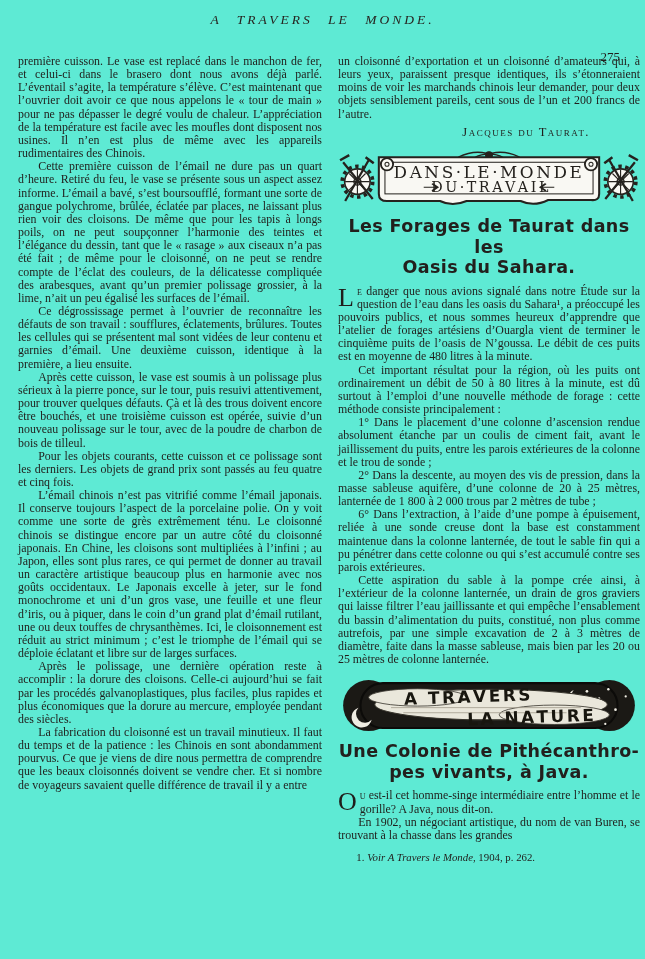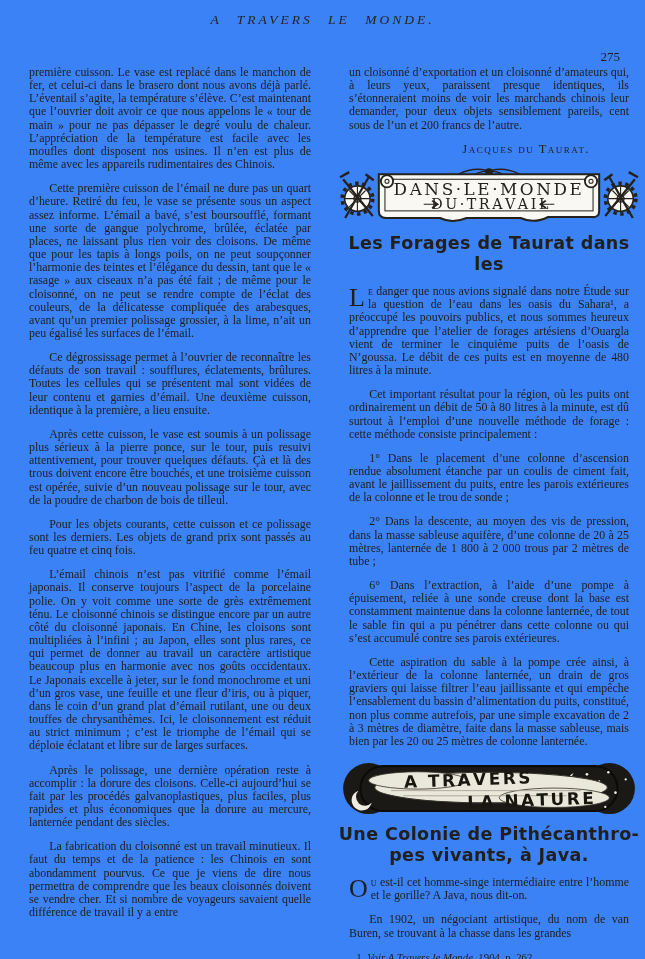--- a/index.html
+++ b/index.html
@@ -1,33 +1,33 @@
 <!DOCTYPE html>
 <html lang="fr"><head>
 <meta charset="utf-8">
 <style>
   html,body { margin:0; padding:0; background:#f9f8f3; }
   .page {
     position:relative; width:645px; height:959px; overflow:hidden;
-    background:#3b82f6; color:#201e1b;
+    background:#5eead4; color:#201e1b;
     font-family:"Liberation Serif", serif;
   }
   .journal-title {
     position:absolute; top:12px; left:0; width:100%;
     text-align:center; font-style:italic; font-size:13.5px;
     letter-spacing:3px; word-spacing:9px; color:#26231f;
   }
   .page-number { position:absolute; top:13px; right:25px; font-size:13px;margin-top:36px; }
   .col {
     position:absolute; top:55px; font-size:11.9px; line-height:13.15px;
     text-align:justify; text-justify:inter-word;
   }
   .col-left  { left:18px;  width:304px; }
   .col-right { left:338px; width:302px; }
-  .par { margin:11px; text-indent:1.7em; }
+  .par { margin:0; text-indent:1.7em; }
   .noindent { text-indent:0; }
   .dropcap {
     float:left; font-size:26px; line-height:23px; padding:1px 3px 0 0;
     font-weight:400;
   }
   .sc { font-variant:small-caps; }
   .signature {
     text-align:right; padding-right:50px; margin:5px 0 2px;
     font-variant:small-caps; letter-spacing:1.5px; font-size:12.5px;
   }
@@ -50,21 +50,21 @@
   <div class="journal-title">A TRAVERS LE MONDE.</div>
   <div class="page-number">275</div>
 
   <section class="col col-left">
     <p class="par noindent">première cuisson. Le vase est replacé dans le manchon de fer, et celui-ci dans le brasero dont nous avons déjà parlé. L’éventail s’agite, la température s’élève. C’est maintenant que l’ouvrier doit avoir ce que nous appelons le « tour de main » pour ne pas dépasser le degré voulu de chaleur. L’appréciation de la température est facile avec les moufles dont disposent nos usines. Il n’en est plus de même avec les appareils rudimentaires des Chinois.</p>
     <p class="par">Cette première cuisson de l’émail ne dure pas un quart d’heure. Retiré du feu, le vase se présente sous un aspect assez informe. L’émail a bavé, s’est boursoufflé, formant une sorte de gangue polychrome, brûlée, éclatée par places, ne laissant plus rien voir des cloisons. De même que pour les tapis à longs poils, on ne peut soupçonner l’harmonie des teintes et l’élégance du dessin, tant que le « rasage » aux ciseaux n’a pas été fait ; de même pour le cloisonné, on ne peut se rendre compte de l’éclat des couleurs, de la délicatesse compliquée des arabesques, avant qu’un premier polissage grossier, à la lime, n’ait un peu égalisé les surfaces de l’émail.</p>
     <p class="par">Ce dégrossissage permet à l’ouvrier de reconnaître les défauts de son travail : soufflures, éclatements, brûlures. Toutes les cellules qui se présentent mal sont vidées de leur contenu et garnies d’émail. Une deuxième cuisson, identique à la première, a lieu ensuite.</p>
     <p class="par">Après cette cuisson, le vase est soumis à un polissage plus sérieux à la pierre ponce, sur le tour, puis resuivi attentivement, pour trouver quelques défauts. Çà et là des trous doivent encore être bouchés, et une troisième cuisson est opérée, suivie d’un nouveau polissage sur le tour, avec de la poudre de charbon de bois de tilleul.</p>
     <p class="par">Pour les objets courants, cette cuisson et ce polissage sont les derniers. Les objets de grand prix sont passés au feu quatre et cinq fois.</p>
     <p class="par">L’émail chinois n’est pas vitrifié comme l’émail japonais. Il conserve toujours l’aspect de la porcelaine polie. On y voit comme une sorte de grès extrêmement ténu. Le cloisonné chinois se distingue encore par un autre côté du cloisonné japonais. En Chine, les cloisons sont multipliées à l’infini ; au Japon, elles sont plus rares, ce qui permet de donner au travail un caractère artistique beaucoup plus en harmonie avec nos goûts occidentaux. Le Japonais excelle à jeter, sur le fond monochrome et uni d’un gros vase, une feuille et une fleur d’iris, ou à piquer, dans le coin d’un grand plat d’émail rutilant, une ou deux touffes de chrysanthèmes. Ici, le cloisonnement est réduit au strict minimum ; c’est le triomphe de l’émail qui se déploie éclatant et libre sur de larges surfaces.</p>
-    <p class="par">Après le polissage, une dernière opération reste à accomplir : la dorure des cloisons. Celle-ci aujourd’hui se fait par les procédés galvanoplastiques, plus faciles, plus rapides et plus économiques que la dorure au mercure, lanternée pendant des siècles.</p>
+    <p class="par">Après le polissage, une dernière opération reste à accomplir : la dorure des cloisons. Celle-ci aujourd’hui se fait par les procédés galvanoplastiques, plus faciles, plus rapides et plus économiques que la dorure au mercure, employée pendant des siècles.</p>
     <p class="par">La fabrication du cloisonné est un travail minutieux. Il faut du temps et de la patience : les Chinois en sont abondamment pourvus. Ce que je viens de dire nous permettra de comprendre que les beaux cloisonnés doivent se vendre cher. Et si nombre de voyageurs savaient quelle différence de travail il y a entre</p>
   </section>
 
   <section class="col col-right">
 
     <p class="par noindent">un cloisonné d’exportation et un cloisonné d’amateurs qui, à leurs yeux, paraissent presque identiques, ils s’étonneraient moins de voir les marchands chinois leur demander, pour deux objets sensiblement pareils, cent sous de l’un et 200 francs de l’autre.</p>
 
     <div class="signature">Jacques du Taurat.</div>
 
     <div class="banner">
@@ -107,20 +107,21 @@
 
         <g stroke="#25221e" stroke-width="1.2" fill="none">
           <path d="M84 37.5 h14 m-5 -3.5 l5 3.5 l-5 3.5 m-1 -7 l5 3.5 l-5 3.5"></path>
           <path d="M212 37.5 h-14 m5 -3.5 l-5 3.5 l5 3.5 m1 -7 l-5 3.5 l5 3.5"></path>
         </g>
       </svg>
     </div>
 
     <h2 class="article-heading">
       <span>Les Forages de Taurat dans les</span><br>
+      <span>Oasis du Sahara.</span>
     </h2>
 
     <p class="par noindent">
       <span class="dropcap">L</span><span class="sc">e</span><span> danger que nous avions signalé dans notre Étude sur la question de l’eau dans les oasis du Sahara¹, a préoccupé les pouvoirs publics, et nous sommes heureux d’apprendre que l’atelier de forages artésiens d’Ouargla vient de terminer le cinquième puits de l’oasis de N’goussa. Le débit de ces puits est en moyenne de 480 litres à la minute.</span>
     </p>
     <p class="par">Cet important résultat pour la région, où les puits ont ordinairement un débit de 50 à 80 litres à la minute, est dû surtout à l’emploi d’une nouvelle méthode de forage : cette méthode consiste principalement :</p>
     <p class="par">1° Dans le placement d’une colonne d’ascension rendue absolument étanche par un coulis de ciment fait, avant le jaillissement du puits, entre les parois extérieures de la colonne et le trou de sonde ;</p>
     <p class="par">2° Dans la descente, au moyen des vis de pression, dans la masse sableuse aquifère, d’une colonne de 20 à 25 mètres, lanternée de 1 800 à 2 000 trous par 2 mètres de tube ;</p>
     <p class="par">6° Dans l’extraction, à l’aide d’une pompe à épuisement, reliée à une sonde creuse dont la base est constamment maintenue dans la colonne lanternée, de tout le sable fin qui a pu pénétrer dans cette colonne ou qui s’est accumulé contre ses parois extérieures.</p>
     <p class="par">Cette aspiration du sable à la pompe crée ainsi, à l’extérieur de la colonne lanternée, un drain de gros graviers qui laisse filtrer l’eau jaillissante et qui empêche l’ensablement du bassin d’alimentation du puits, constitué, non plus comme autrefois, par une simple excavation de 2 à 3 mètres de diamètre, faite dans la masse sableuse, mais bien par les 20 ou 25 mètres de colonne lanternée.</p>

